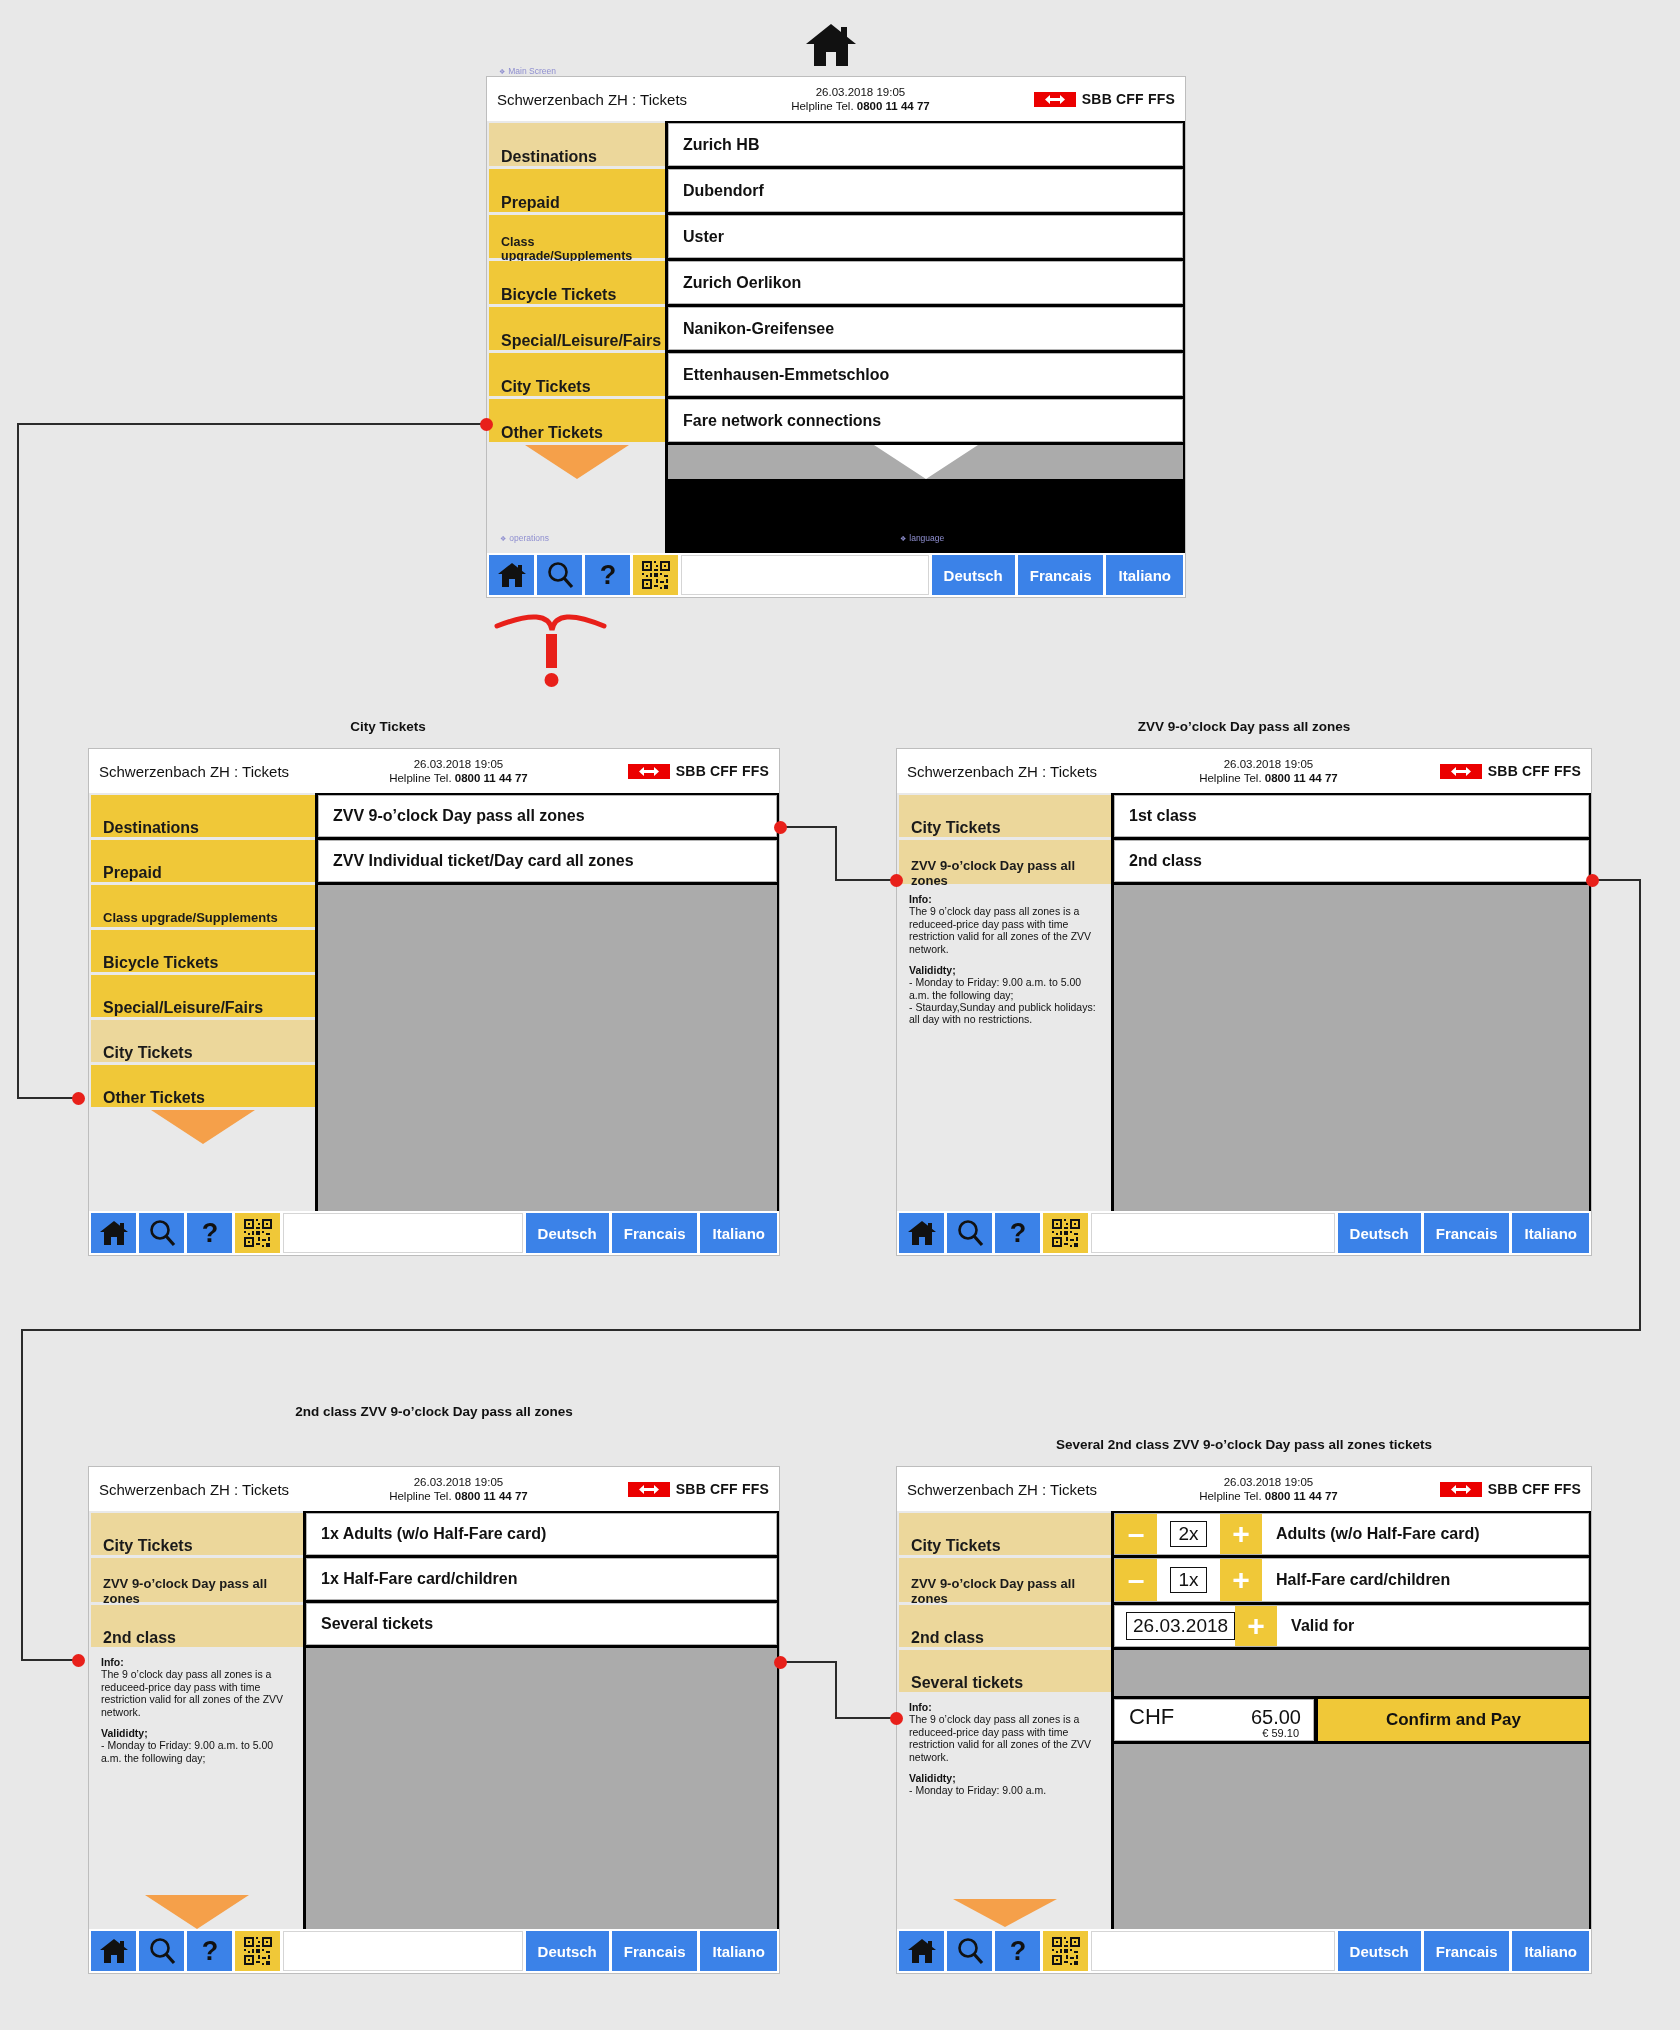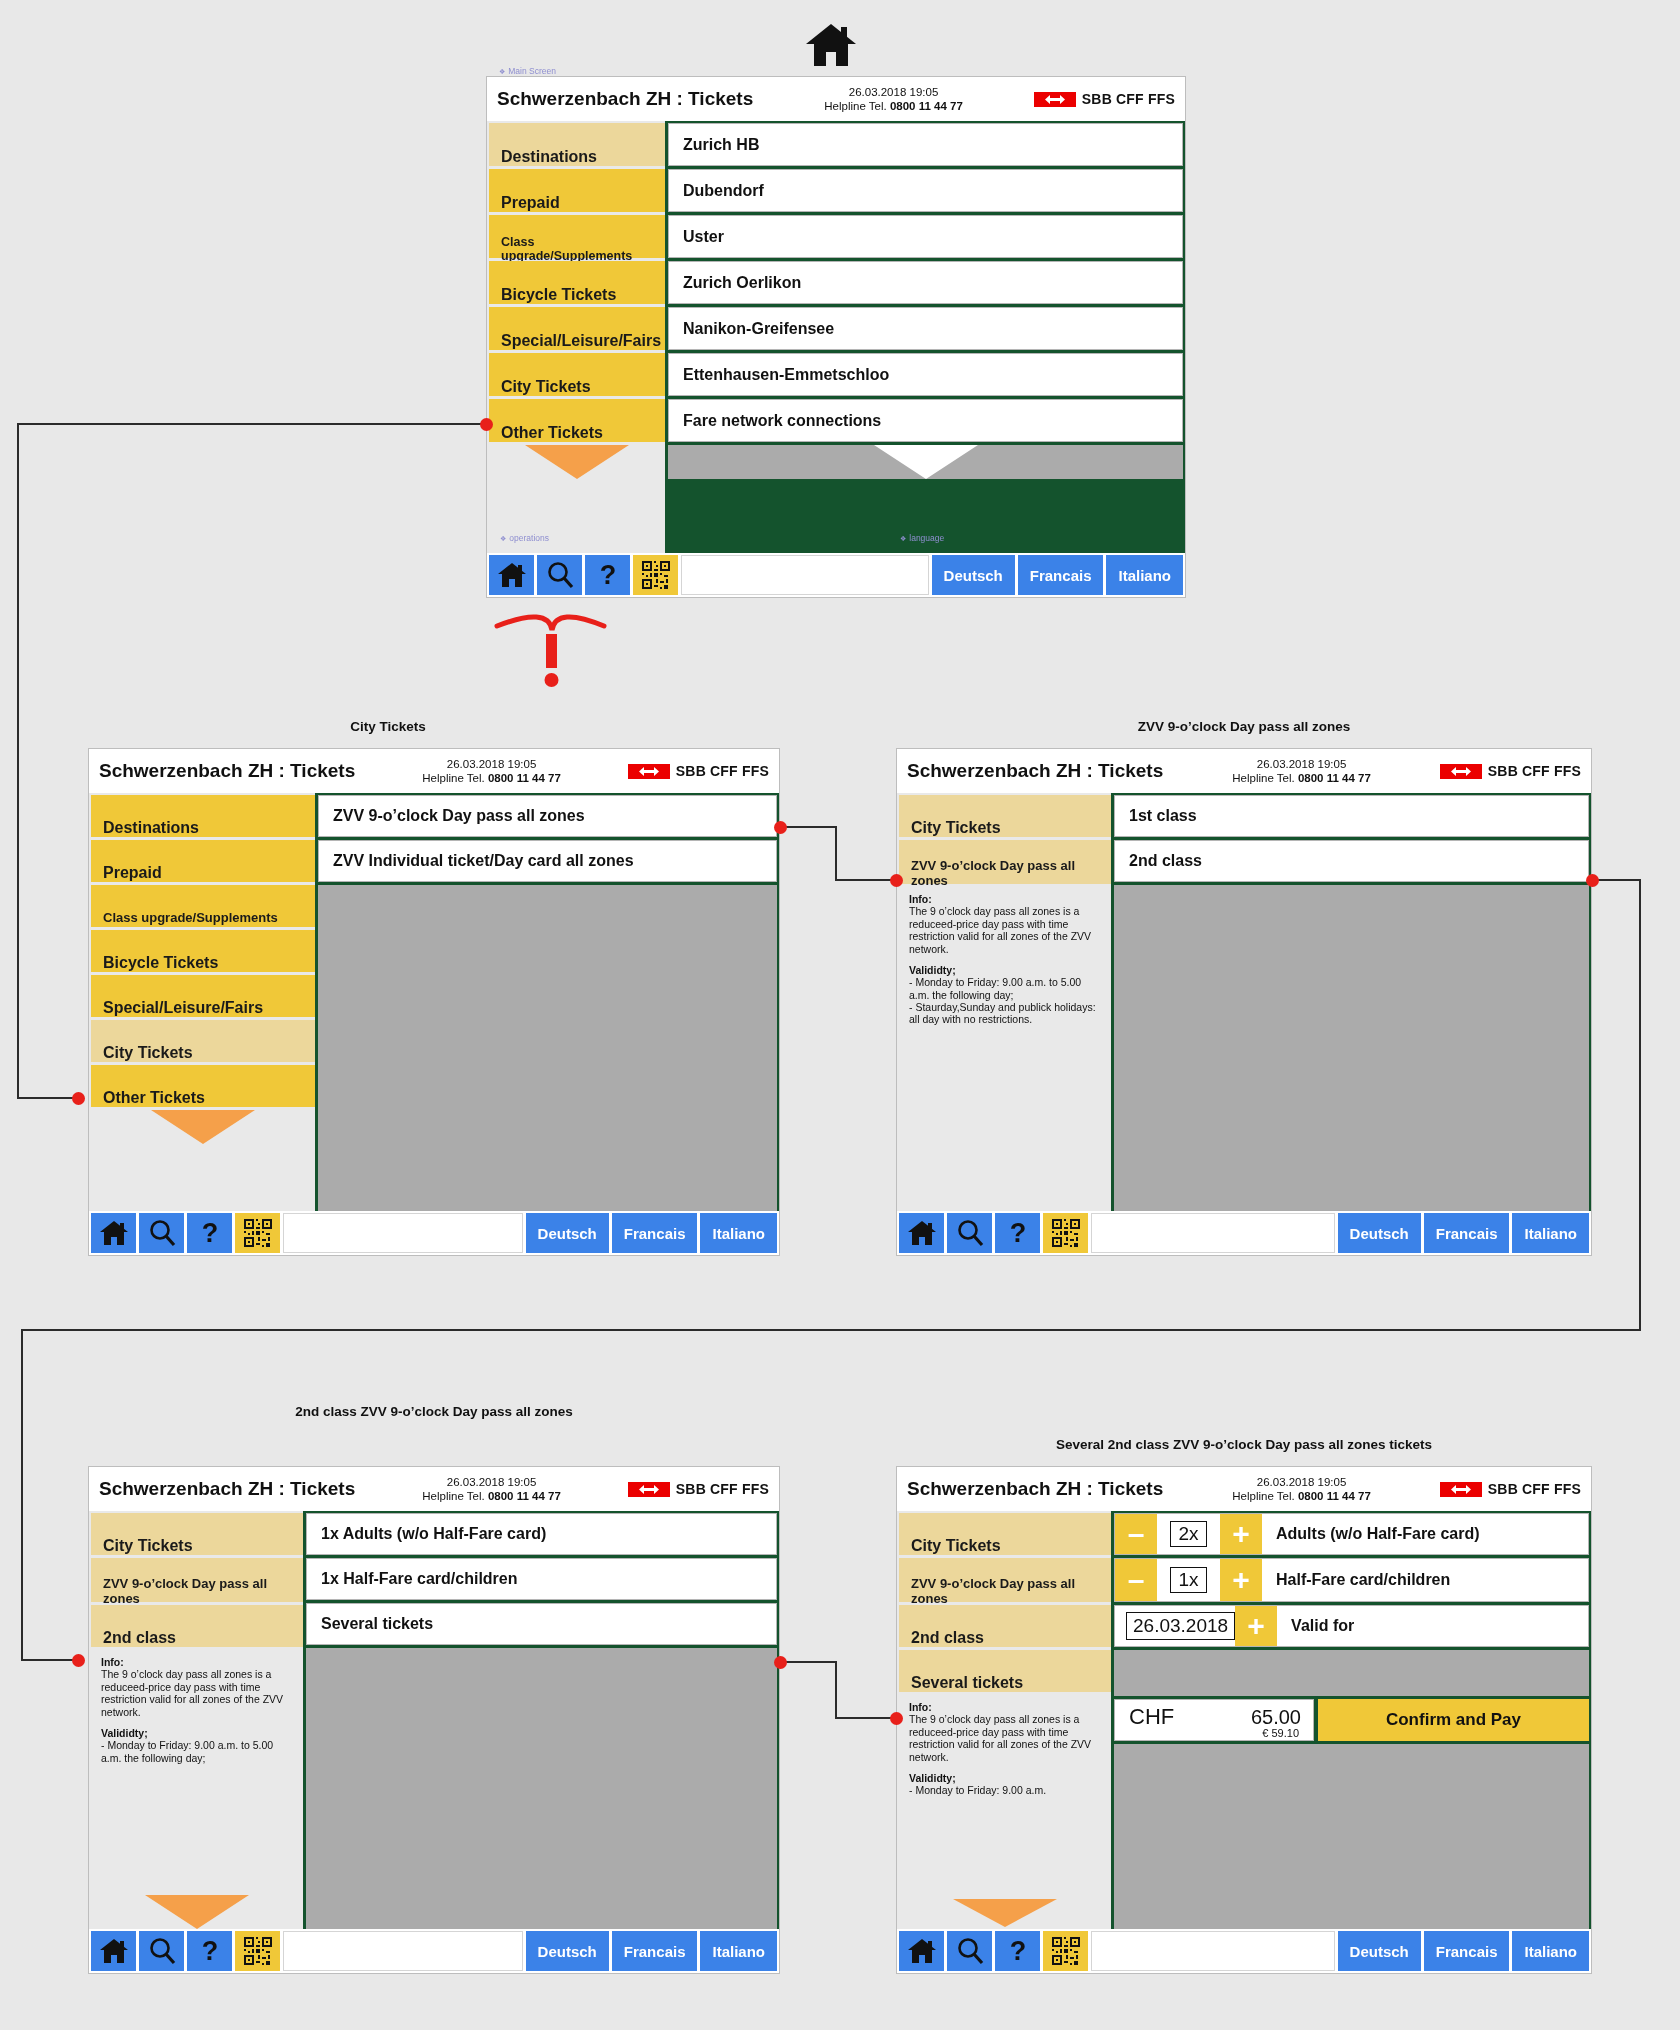--- a/index.html
+++ b/index.html
@@ -22,21 +22,21 @@
     border: 1px solid #bdbdbd;
     display: flex; flex-direction: column;
   }
   .k-head {
     display: flex; align-items: center;
     background: #fff;
     height: 44px;
     padding: 0 10px;
     flex: 0 0 auto;
   }
-  .k-station { font-weight: bold; font-size: 19px; color: #111; flex: 0 0 auto; }
+  .k-station { font-weight: normal; font-size: 15px; color: #111; flex: 0 0 auto; }
   .k-mid { flex: 1 1 auto; text-align: center; font-size: 11.5px; line-height: 1.25; color: #111; }
   .k-mid b { font-weight: bold; }
   .k-logo { display: flex; align-items: center; gap: 6px; flex: 0 0 auto; }
   .sbb-mark {
     width: 42px; height: 15px; background: #eb0000;
     display: flex; align-items: center; justify-content: center;
   }
   .sbb-mark svg { display: block; }
   .sbb-txt { font-weight: bold; font-size: 14px; letter-spacing: .2px; color: #111; }
 
@@ -47,21 +47,21 @@
     background: #f0c838;
     color: #1a1a1a;
     font-weight: bold;
     display: flex; align-items: center;
     padding: 0 12px;
     position: relative;
   }
   .m-item.light { background: #ecd79b; }
   .m-item span { line-height: 1.12; margin-top: 24px; }
 
-  .k-pane { flex: 1 1 auto; display: flex; flex-direction: column; gap: 3px; padding: 2px 2px 0 3px; background: #14532d; position: relative; }
+  .k-pane { flex: 1 1 auto; display: flex; flex-direction: column; gap: 3px; padding: 2px 2px 0 3px; background: #000000; position: relative; }
   .p-item {
     background: #fff; border: 1px solid #b5b5b5;
     color: #111; font-weight: bold;
     display: flex; align-items: center; padding: 0 14px;
     flex: 0 0 auto; position: relative;
   }
   .p-fill { flex: 1 1 auto; background: #ababab; }
 
   
   .m-info {

